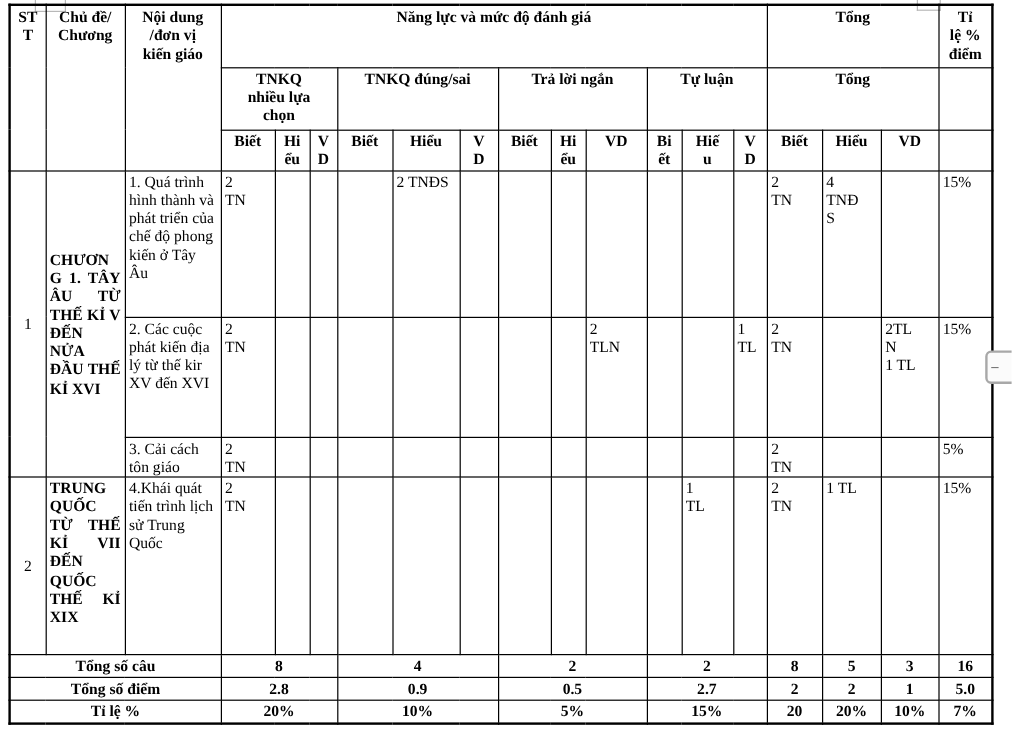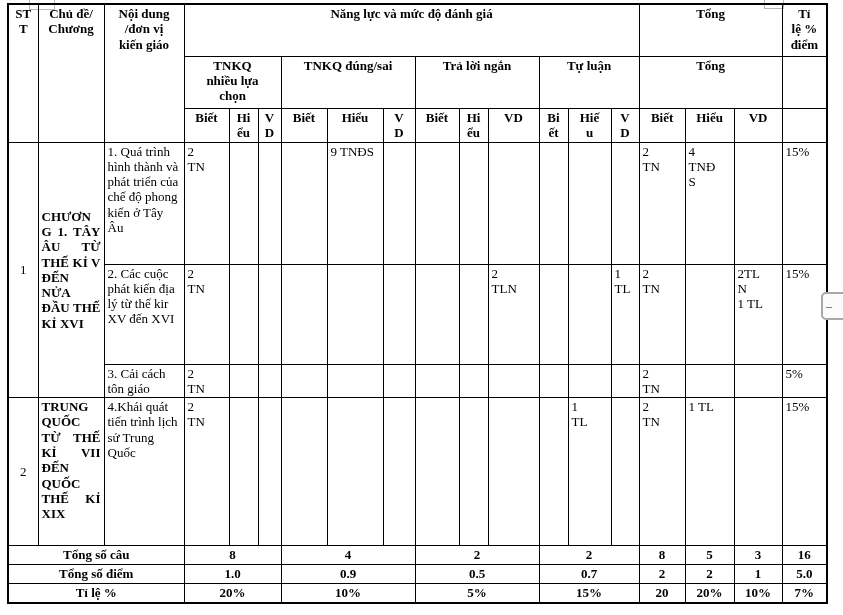--- a/index.html
+++ b/index.html
@@ -119,21 +119,21 @@
 
   <tr style="height:122px">
     <td rowspan="3" class="c mid">1</td>
     <td rowspan="3" class="b just mid">CHƯƠNG 1. TÂY ÂU TỪ THẾ KỈ V ĐẾN NỬA ĐẦU THẾ KỈ XVI</td>
     <td>1. Quá trình hình thành và phát triển của chế độ phong kiến ở Tây Âu</td>
     <td>2
 TN</td>
     <td></td>
     <td></td>
     <td></td>
-    <td>9 TNĐS</td>
+    <td>2 TNĐS</td>
     <td></td>
     <td></td>
     <td></td>
     <td></td>
     <td></td>
     <td></td>
     <td></td>
     <td>2
 TN</td>
     <td>4
@@ -223,24 +223,24 @@
     <td colspan="3" class="c b">2</td>
     <td colspan="3" class="c b">2</td>
     <td class="c b">8</td>
     <td class="c b">5</td>
     <td class="c b">3</td>
     <td class="c b">16</td>
   </tr>
 
   <tr style="height:19px">
     <td colspan="3" class="c b">Tổng số điểm</td>
-    <td colspan="3" class="c b">1.0</td>
+    <td colspan="3" class="c b">2.8</td>
     <td colspan="3" class="c b">0.9</td>
     <td colspan="3" class="c b">0.5</td>
-    <td colspan="3" class="c b">0.7</td>
+    <td colspan="3" class="c b">2.7</td>
     <td class="c b">2</td>
     <td class="c b">2</td>
     <td class="c b">1</td>
     <td class="c b">5.0</td>
   </tr>
 
   <tr style="height:19px">
     <td colspan="3" class="c b">Tỉ lệ %</td>
     <td colspan="3" class="c b">20%</td>
     <td colspan="3" class="c b">10%</td>

